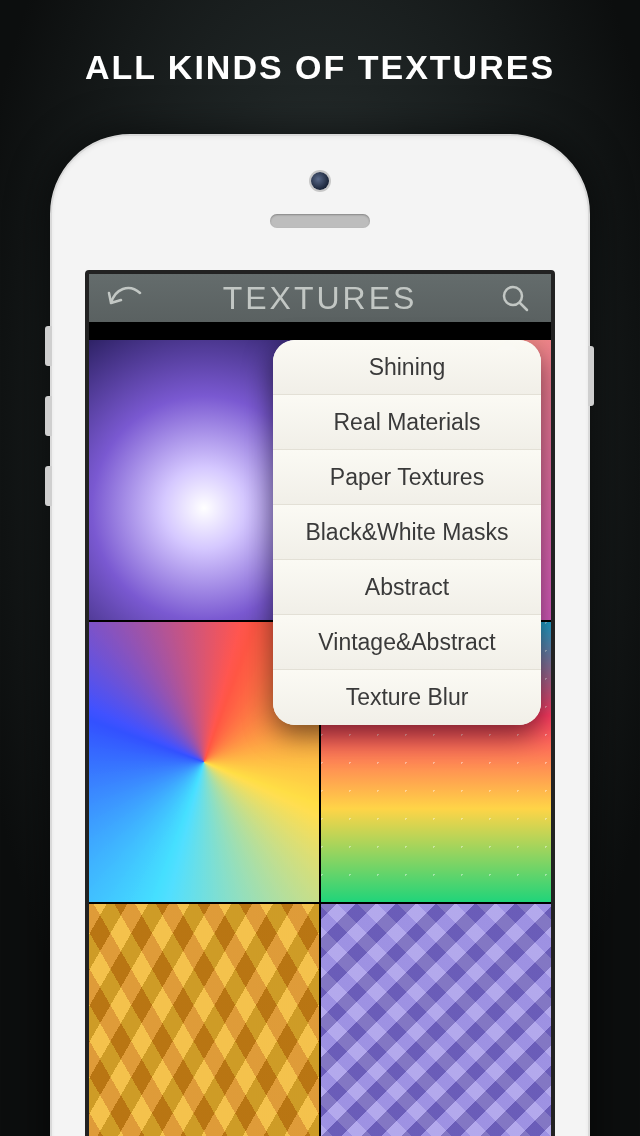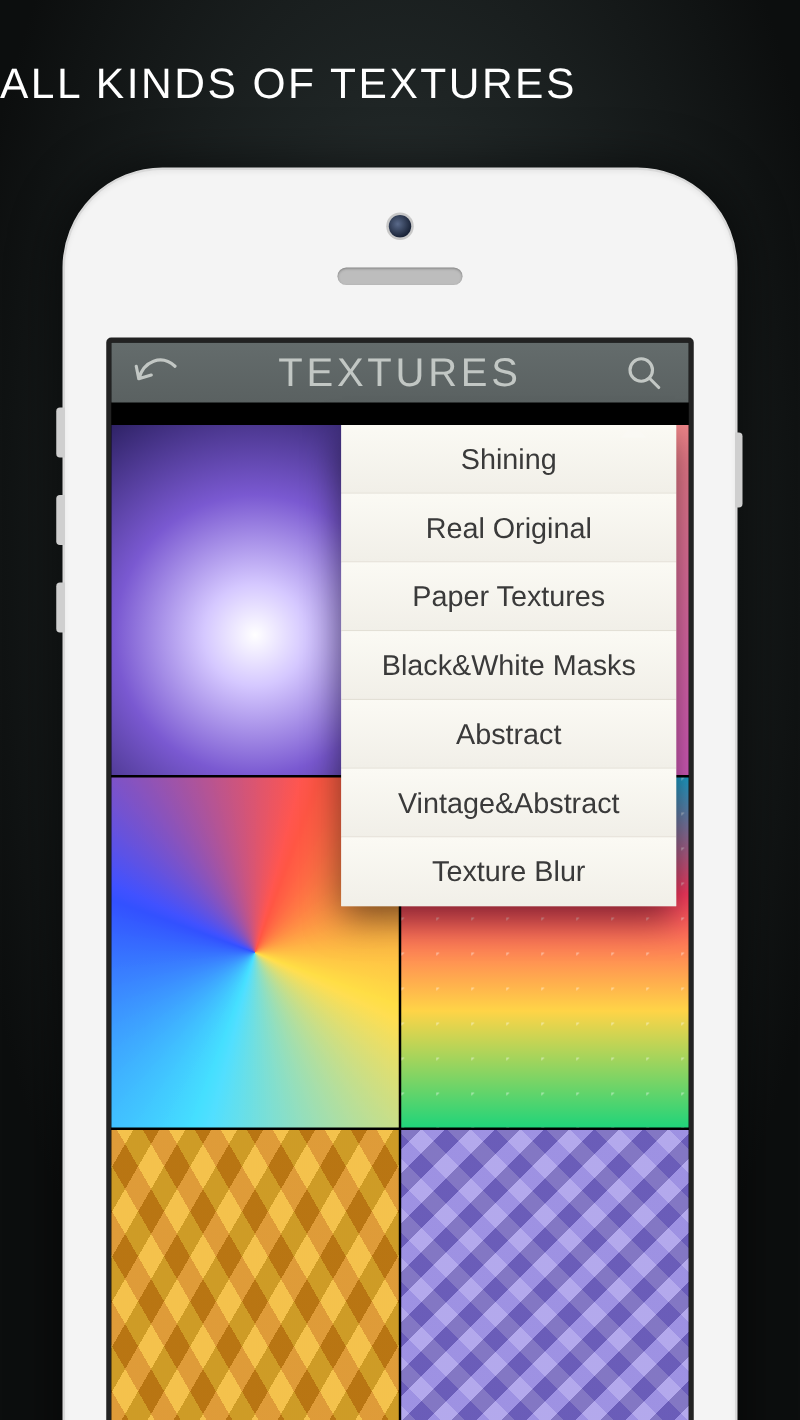--- a/index.html
+++ b/index.html
@@ -10,23 +10,24 @@
     font-family: -apple-system, "Helvetica Neue", Helvetica, Arial, sans-serif;
     overflow: hidden;
     position: relative;
   }
 
   
   .headline {
     position: absolute;
     top: 48px;
     left: 0; right: 0;
+    text-align: center;
     color: #ffffff;
     font-size: 34px;
-    font-weight: 400;
+    font-weight: 700;
     letter-spacing: 2px;
   }
 
   
   .phone {
     position: absolute;
     top: 134px;
     left: 50px;
     width: 540px;
     height: 1120px;
@@ -129,21 +130,21 @@
           background-blend-mode: overlay;
        }
 
   
   .popover {
     position: absolute;
     top: 66px;
     right: 10px;
     width: 268px;
     background: #faf9f4;
-    border-radius: 0;
+    border-radius: 22px;
     box-shadow: 0 10px 28px rgba(0,0,0,.55);
     z-index: 10;
     overflow: hidden;
   }
   .popover::before {
     content: "";
     position: absolute;
     top: -10px; right: 24px;
     border: 10px solid transparent;
     border-bottom-color: #faf9f4;
@@ -191,21 +192,21 @@
       <div class="tile t0"></div>
       <div class="tile t1"></div>
       <div class="tile t2"></div>
       <div class="tile t3"></div>
       <div class="tile t4"></div>
       <div class="tile t5"></div>
     </div>
 
     <div class="popover">
       <div class="popover-item">Shining</div>
-      <div class="popover-item">Real Original</div>
+      <div class="popover-item">Real Materials</div>
       <div class="popover-item">Paper Textures</div>
       <div class="popover-item">Black&amp;White Masks</div>
       <div class="popover-item">Abstract</div>
       <div class="popover-item">Vintage&amp;Abstract</div>
       <div class="popover-item">Texture Blur</div>
     </div>
 
   </div>
 </div>
 

